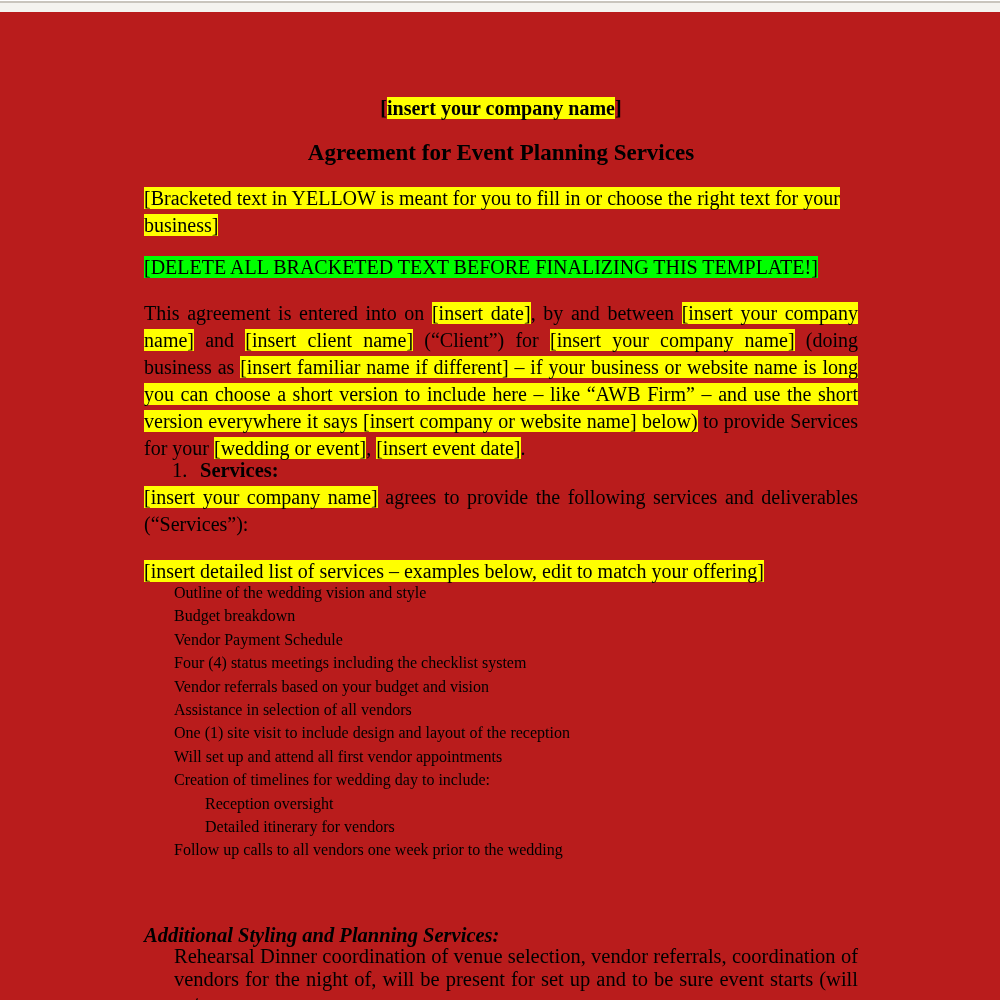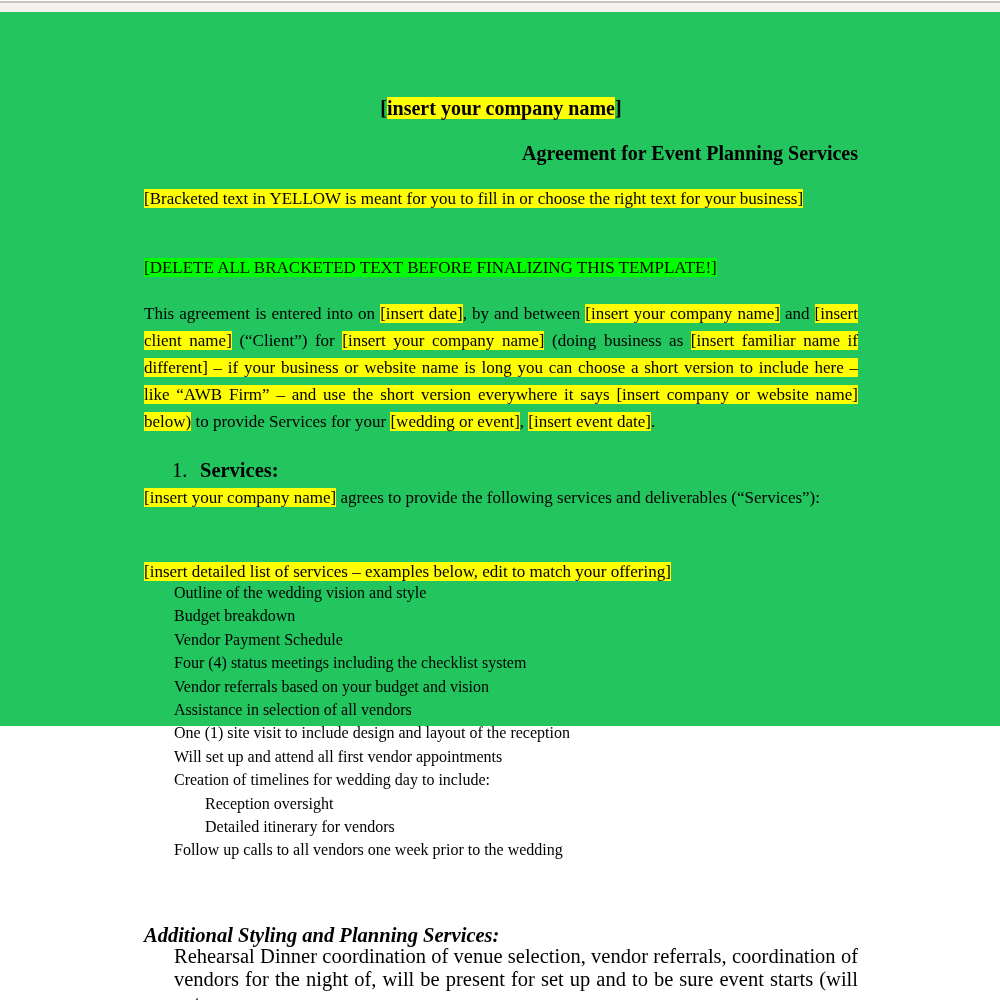--- a/index.html
+++ b/index.html
@@ -36,35 +36,35 @@
     width: 1000px;
     height: 9px;
     background: #f4f3ef;
   }
 
   
   #page-sheet {
     position: absolute;
     top: 12px; left: 0;
     width: 1000px;
-    height: 714px;
-    background: #22c55e;
+    height: 988px;
+    background: #b91c1c;
   }
 
   .doc-body {
     position: absolute;
     left: 144px;
     top: 0;
     width: 714px;
   }
   .t-just    { text-align: justify; }
   .bold      { font-weight: bold; }
 
   .para {
-    font-size: 17px;
+    font-size: 20px;
     line-height: 27px;
     margin: 0;
   }
 
   
   .hl-y { background: #ffff00; }
   .hl-g { background: #00ff00; }
 
   
   #doc-title {
@@ -73,22 +73,22 @@
     width: 714px;
     text-align: center;
     font-size: 20px;
     font-weight: bold;
     line-height: 26px;
   }
   #doc-subtitle {
     position: absolute;
     left: 0; top: 128px;
     width: 714px;
-    text-align: right;
-    font-size: 20px;
+    text-align: center;
+    font-size: 23px;
     font-weight: bold;
     line-height: 26px;
   }
 
   #instruction-yellow {
     position: absolute;
     left: 0; top: 173px;
     width: 714px;
   }
   #instruction-green {

